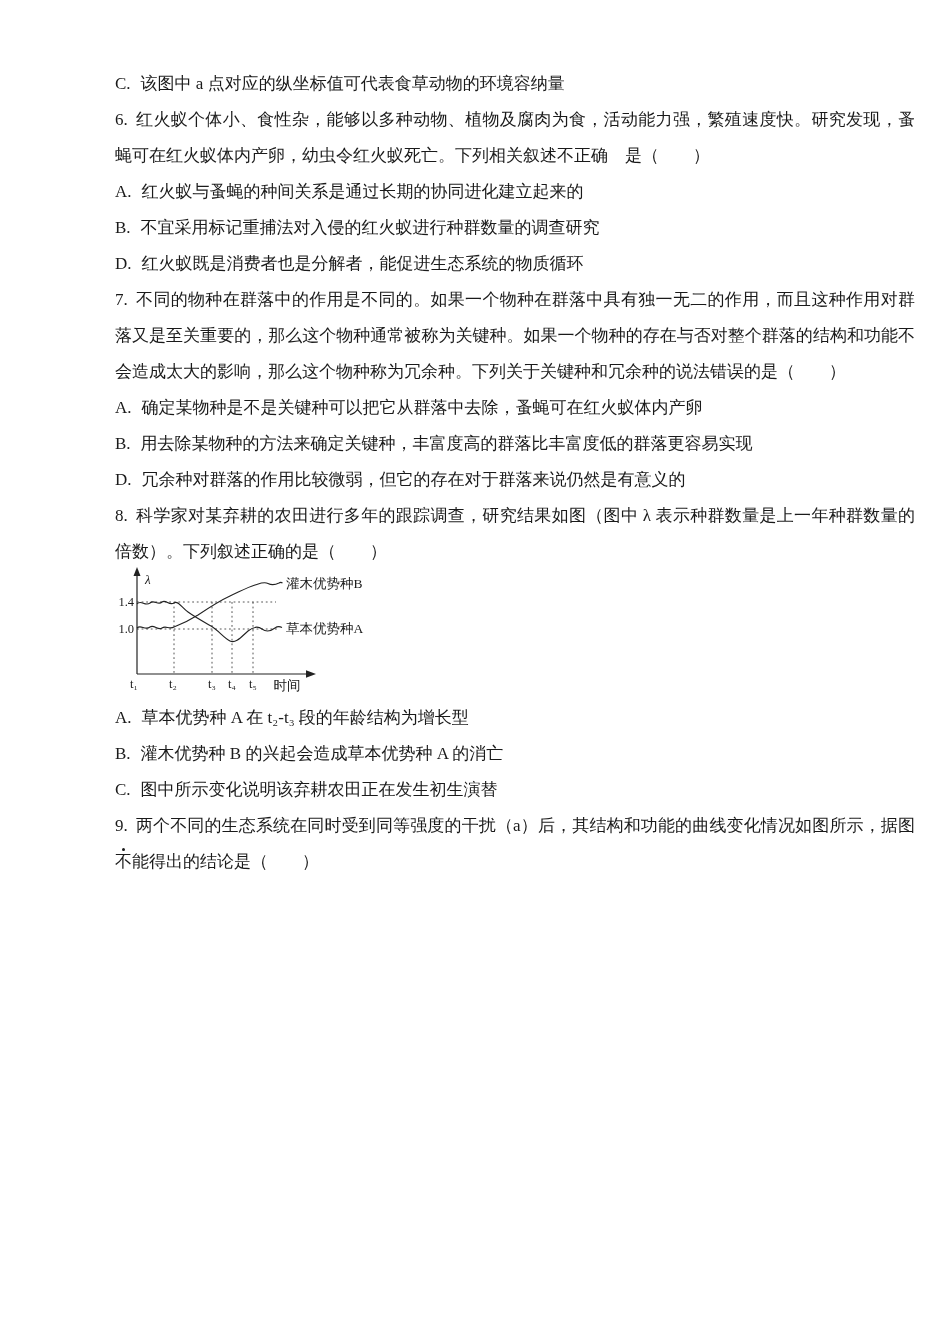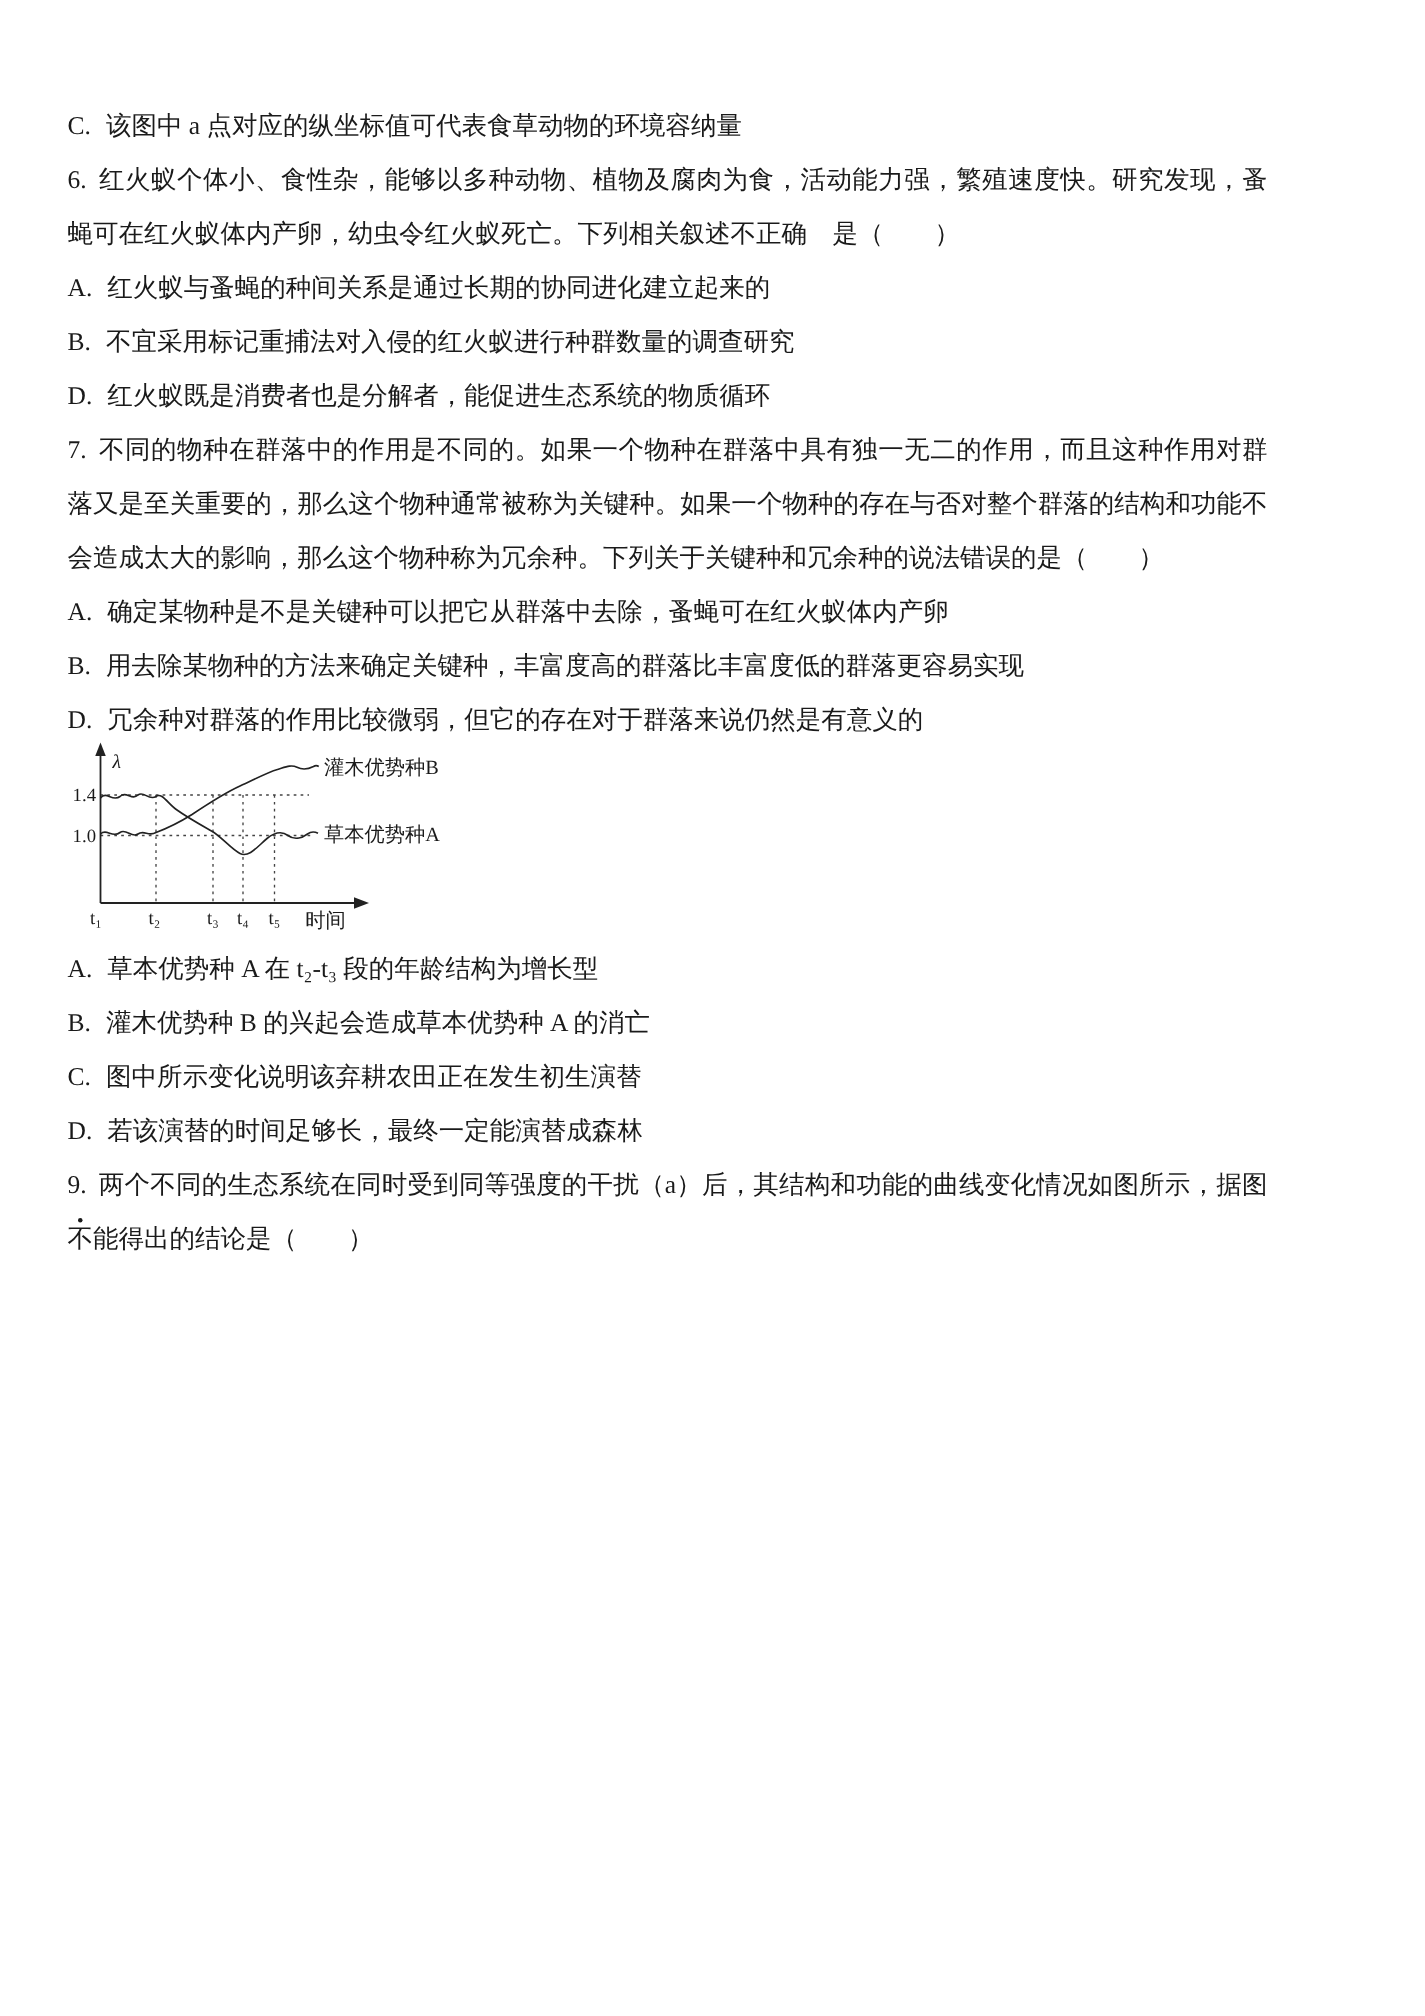--- a/index.html
+++ b/index.html
@@ -5,21 +5,21 @@
   html, body { margin: 0; padding: 0; }
   body {
     width: 950px; height: 1344px;
     background: #ffffff;
     color: #1a1a1a;
     font-family: "Liberation Serif", "DejaVu Serif", serif;
     overflow: hidden;
   }
   .doc {
     width: 800px;
-    margin-left: 45px;
+    margin-left: 115px;
     padding-top: 66px;
     font-size: 17px;
     line-height: 36px;
     text-align: justify;
   }
   .doc p { margin: 0; }
   .lbl { padding-right: 10px; }
   .num { padding-right: 8px; }
   .emph { position: relative; }
   .emph::before {
@@ -51,20 +51,21 @@
   <p><span class="num">6.</span><span>红火蚁个体小、食性杂，能够以多种动物、植物及腐肉为食，活动能力强，繁殖速度快。研究发现，蚤蝇可在红火蚁体内产卵，幼虫令红火蚁死亡。下列相关叙述不正确　是（　　）</span></p>
   <p><span class="lbl">A.</span><span>红火蚁与蚤蝇的种间关系是通过长期的协同进化建立起来的</span></p>
   <p><span class="lbl">B.</span><span>不宜采用标记重捕法对入侵的红火蚁进行种群数量的调查研究</span></p>
   <p><span class="lbl">D.</span><span>红火蚁既是消费者也是分解者，能促进生态系统的物质循环</span></p>
 
   <p><span class="num">7.</span><span>不同的物种在群落中的作用是不同的。如果一个物种在群落中具有独一无二的作用，而且这种作用对群落又是至关重要的，那么这个物种通常被称为关键种。如果一个物种的存在与否对整个群落的结构和功能不会造成太大的影响，那么这个物种称为冗余种。下列关于关键种和冗余种的说法错误的是（　　）</span></p>
   <p><span class="lbl">A.</span><span>确定某物种是不是关键种可以把它从群落中去除，蚤蝇可在红火蚁体内产卵</span></p>
   <p><span class="lbl">B.</span><span>用去除某物种的方法来确定关键种，丰富度高的群落比丰富度低的群落更容易实现</span></p>
   <p><span class="lbl">D.</span><span>冗余种对群落的作用比较微弱，但它的存在对于群落来说仍然是有意义的</span></p>
 
+  <p><span class="num">8.</span><span>科学家对某弃耕的农田进行多年的跟踪调查，研究结果如图（图中 λ 表示种群数量是上一年种群数量的倍数）。下列叙述正确的是（　　）</span></p>
 
   <div class="figure">
     <svg width="272" height="136" viewBox="0 0 272 136">
 
       <line class="dash" x1="28" y1="38" x2="167" y2="38"></line>
       <line class="dash" x1="28" y1="65" x2="168" y2="65"></line>
       <line class="dash" x1="65" y1="38" x2="65" y2="110"></line>
       <line class="dash" x1="103" y1="38" x2="103" y2="110"></line>
       <line class="dash" x1="123" y1="38" x2="123" y2="110"></line>
       <line class="dash" x1="144" y1="38" x2="144" y2="110"></line>
@@ -88,17 +89,16 @@
       <path class="curve" d="M28,64 C32,60 36,67 41,63 C45,60 49,67 53,64 C57,61 60,66 65,63 C73,60 81,56 89,51 C98,45 110,37 121,32 C130,28 139,23 146,21 C151,19.5 155,17.5 159,19.5 C163,21.5 167,20.5 170,19 C171,18.3 172.5,18.3 173.5,19"></path>
 
       <text x="177" y="24" font-size="13.5">灌木优势种B</text>
       <text x="177" y="68.5" font-size="13.5">草本优势种A</text>
     </svg>
   </div>
 
   <p><span class="lbl">A.</span><span>草本优势种 A 在 t₂-t₃ 段的年龄结构为增长型</span></p>
   <p><span class="lbl">B.</span><span>灌木优势种 B 的兴起会造成草本优势种 A 的消亡</span></p>
   <p><span class="lbl">C.</span><span>图中所示变化说明该弃耕农田正在发生初生演替</span></p>
-  <p><span class="lbl">D.</span><span>若该演替的时间足够长，最终一定能演替成森林</span></p>
 
   <p><span class="num">9.</span><span>两个不同的生态系统在同时受到同等强度的干扰（a）后，其结构和功能的曲线变化情况如图所示，据图</span><span class="emph">不</span><span>能得出的结论是（　　）</span></p>
 
 </main>
 
 </body></html>

